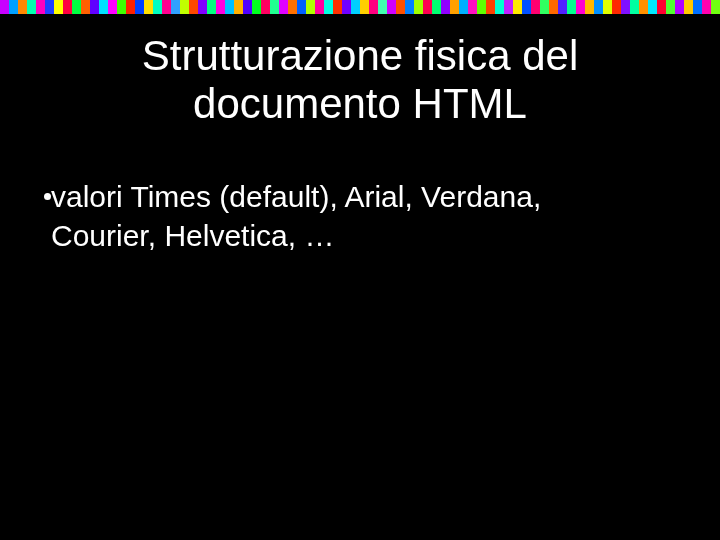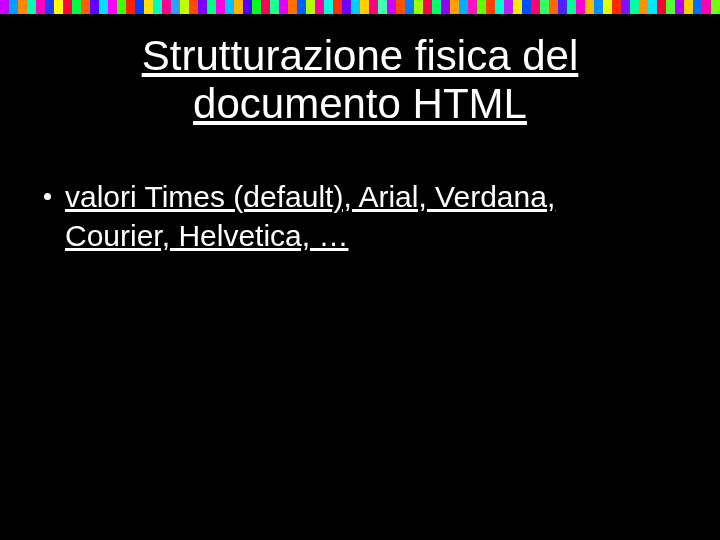--- a/index.html
+++ b/index.html
@@ -13,21 +13,20 @@
     width: 720px;
     height: 14px;
     display: flex;
   }
   .top-band span {
     flex: 1 0 auto;
     height: 100%;
   }
   .slide {
     padding: 10px 40px 0 40px;
-    text-decoration: underline;
   }
   .title {
     font-size: 42px;
     line-height: 1.15;
     text-align: center;
     font-weight: 400;
     margin: 8px auto 0 auto;
     max-width: 620px;
   }
   .subhead {
@@ -36,21 +35,20 @@
     margin-top: 56px;
     margin-left: 4px;
   }
   .bullets {
     margin-top: 48px;
     margin-left: 4px;
   }
   .bullet-row {
     display: flex;
     align-items: flex-start;
-    gap: 14px;
   }
   .dot {
     width: 7px;
     height: 7px;
     background: #fff;
     border-radius: 50%;
     margin-top: 16px;
     flex: 0 0 7px;
   }
   .bullet-text {

